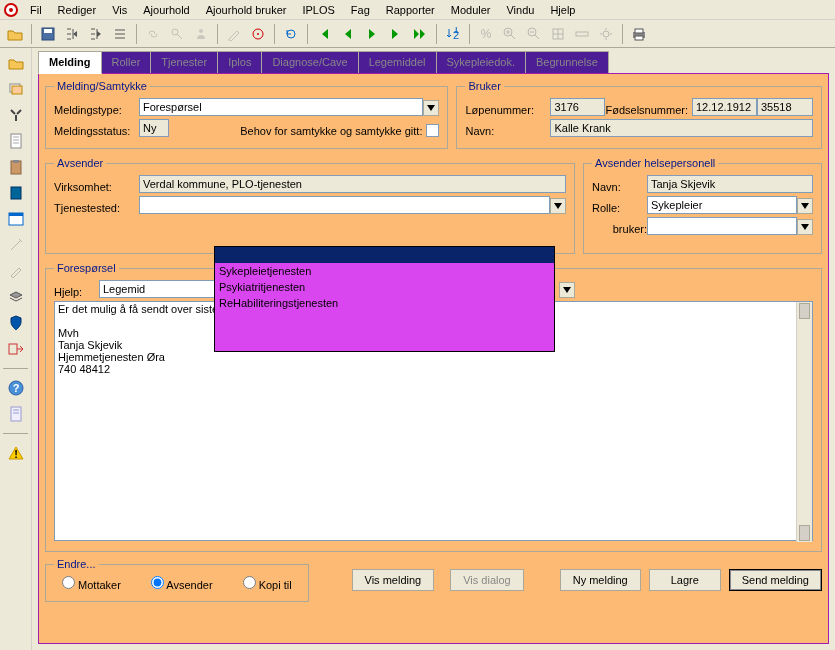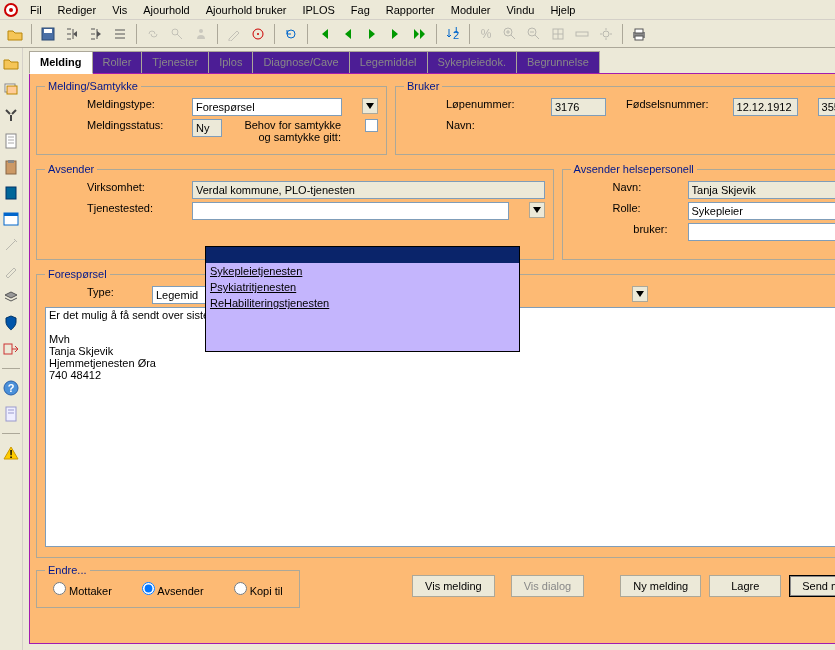--- a/index.html
+++ b/index.html
@@ -21,31 +21,31 @@
 .content { flex:1; padding: 2px 6px 6px 6px; position:relative; }
 .tabs { display:flex; height:23px;text-align:center; }
 .tab { padding:4px 10px; background:#ece9d8; border:1px solid #aca899; border-bottom:none; color:#888; margin-right:-1px; position:relative; top:1px; cursor:default;}
 .tab.active { background:#fff; color:#000; font-weight:bold; z-index:2; border-bottom:1px solid #fff;}
 .tab:not(.active){ background:#4c1d95;}
 .tabbody { background:#fdba74; border:1px solid #a21caf; padding:6px; height: calc(100% - 23px); position:relative;}
 
 fieldset { border:1px solid #aca899; padding:6px 8px 8px 8px; margin:0; }
 legend { color:#00178c; padding:0 3px; }
 
-.row { display:flex; align-items:flex-start; margin-bottom:3px; gap:20px;margin-left:42px;}
+.row { display:flex; align-items:flex-end; margin-bottom:3px; gap:0;}
 .lbl { width:85px; color:#000;}
 .inp { border:1px solid #7f9db9; background:#fff; height:18px; padding:1px 3px; font-size:11px;}
 .inp.grey { background:#ece9d8; }
 
 .twocol { display:flex; gap:8px;}
 .twocol > fieldset { flex:1;}
 
 .dropdown-btn { width:16px; height:16px; background:#ece9d8; border:1px solid #aca899; display:flex; align-items:center; justify-content:center;}
 
-.dropdown-pop { position:absolute; top:198px; left:182px; width:315px; background:#c4b5fd; border:1px solid #000; z-index:100;text-decoration:underline;}
+.dropdown-pop { position:absolute; top:198px; left:182px; width:341px; background:#d946ef; border:1px solid #000; z-index:100;}
 .dropdown-pop .opt { padding:2px 4px; cursor:default;}
 .dropdown-pop .opt.sel { background:#0a246a; color:#fff; height:16px;}
 
 textarea.inp { resize:none; overflow:auto;}
 
 .radio-group { display:flex; gap:30px; padding:4px 8px; align-items:center;}
 .btn { height:22px; padding:0 12px; background:#ece9d8; border:1px solid #aca899; cursor:default; min-width:72px;}
 .btn:disabled { color:#888;margin-left:8px;}
 .btn.primary { border:1px solid #000; box-shadow:inset 0 0 0 1px #888;}
 
@@ -349,20 +349,21 @@
           <legend>Bruker</legend>
           <div class="row">
             <span class="lbl">Løpenummer:</span>
             <input class="inp grey" style="width: 55px;" value="3176">
             <span style="flex:1;text-align:right;padding-right:4px">Fødselsnummer:</span>
             <input class="inp grey" style="width: 65px;" value="12.12.1912">
             <input class="inp grey" style="width: 56px;" value="35518">
           </div>
           <div class="row">
             <span class="lbl">Navn:</span>
+            <input class="inp grey" style="flex: 1 1 0%;" value="Kalle Krank">
           </div>
         </fieldset>
       </div>
 
       <div class="twocol" style="margin-top:8px">
         <fieldset style="flex-basis:370px; padding-bottom:36px">
           <legend>Avsender</legend>
           <div class="row">
             <span class="lbl">Virksomhet:</span>
             <input class="inp grey" style="flex: 1 1 0%;" value="Verdal kommune, PLO-tjenesten">
@@ -401,21 +402,21 @@
                   <path d="M0 0h8L4 6z" fill="#000"></path>
                 </svg>
               </div>
           </div>
         </fieldset>
       </div>
 
       <fieldset style="margin-top:8px">
         <legend>Forespørsel</legend>
         <div class="row">
-          <span class="lbl" style="width:45px">Type:</span>
+          <span class="lbl" style="width:45px">Hjelp:</span>
           <input class="inp" style="width: 330px;" value="Legemid">
           <div class="dropdown-btn" style="margin-left:130px">
               <svg width="8" height="6">
                 <path d="M0 0h8L4 6z" fill="#000"></path>
               </svg>
             </div>
         </div>
         <div style="position:relative">
           <textarea class="inp" style="width: 100%; height: 240px; padding-right: 18px;">Er det mulig å få sendt over siste Marevan dosering og dato for neste prøve?
 

